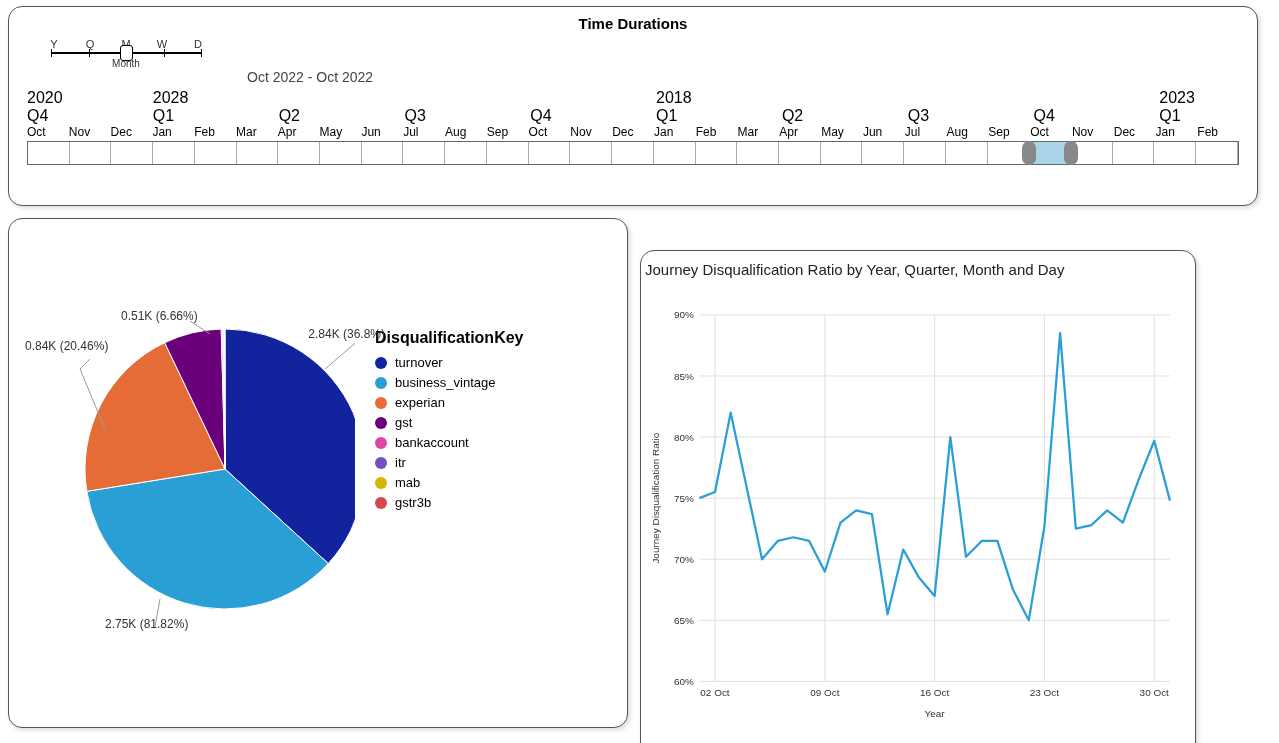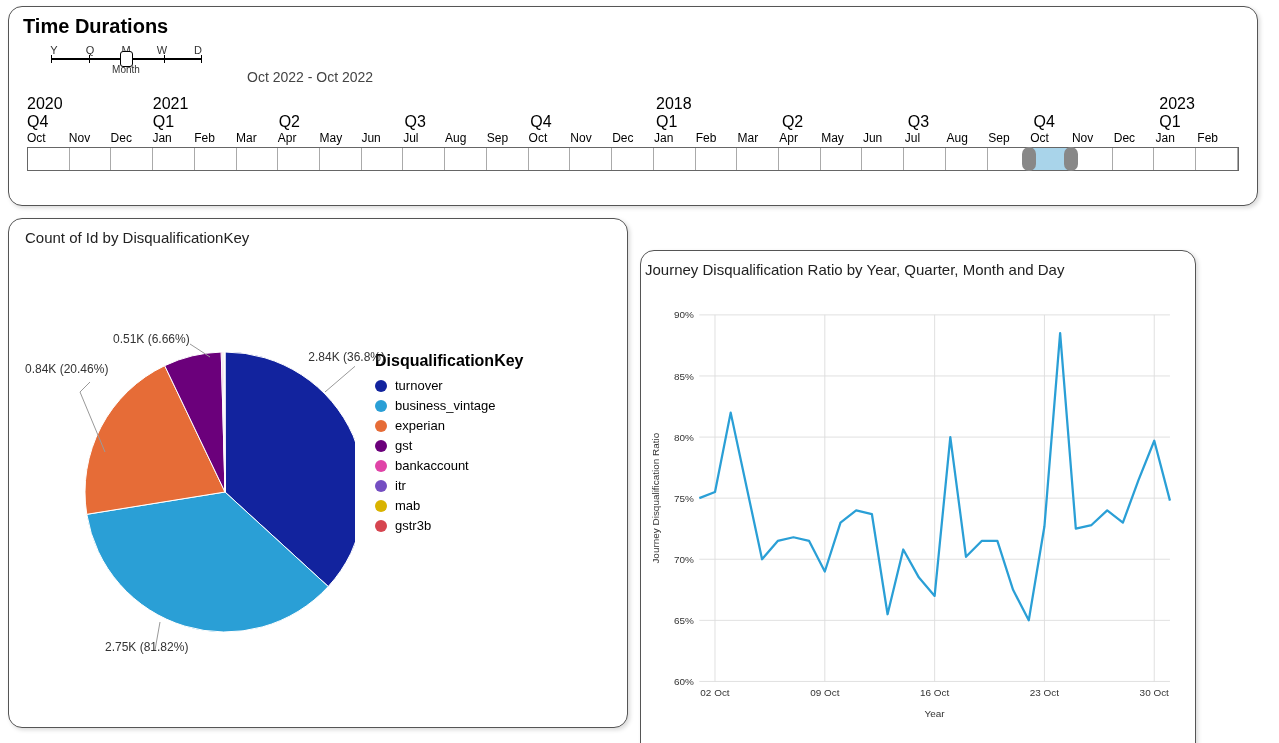--- a/index.html
+++ b/index.html
@@ -18,22 +18,23 @@
     position:relative;
   }
   
   #time-panel {
     width:1250px;
     height:200px;
     margin-bottom:12px;
     padding:8px 14px 10px 14px;
   }
   #time-title {
+    text-align:center;
     font-weight:700;
-    font-size:20px;
+    font-size:15px;
     margin-bottom:6px;
   }
   .ymwd {
     font-size:11px;
     color:#333;
     user-select:none;
     position:relative;
     width:170px;
     margin-left:18px;
   }
@@ -197,21 +198,21 @@
       </div>
     <div class="ymwd-sub">Month</div>
   </div>
 
   <div id="range-text">Oct 2022 - Oct 2022</div>
 
   <div id="timeline-yq" style="margin-top:20px;">
       <div class="tl-col" style="flex: 1 1 0px;">2020</div>
       <div class="tl-col" style="flex: 1 1 0px;"></div>
       <div class="tl-col" style="flex: 1 1 0px;"></div>
-      <div class="tl-col" style="flex: 1 1 0px;">2021</div>
+      <div class="tl-col" style="flex: 1 1 0px;">2028</div>
       <div class="tl-col" style="flex: 1 1 0px;"></div>
       <div class="tl-col" style="flex: 1 1 0px;"></div>
       <div class="tl-col" style="flex: 1 1 0px;"></div>
       <div class="tl-col" style="flex: 1 1 0px;"></div>
       <div class="tl-col" style="flex: 1 1 0px;"></div>
       <div class="tl-col" style="flex: 1 1 0px;"></div>
       <div class="tl-col" style="flex: 1 1 0px;"></div>
       <div class="tl-col" style="flex: 1 1 0px;"></div>
       <div class="tl-col" style="flex: 1 1 0px;"></div>
       <div class="tl-col" style="flex: 1 1 0px;"></div>
@@ -328,42 +329,41 @@
       <div class="slot"></div>
       <div class="sel-fill" style="left: 82.7586%; width: 3.44828%;"></div>
       <div class="sel-handle" style="left: calc(82.7586% - 7px);"></div>
       <div class="sel-handle" style="left: calc(86.2069% - 7px);"></div>
     </div>
 </div>
 
 <div class="bottom-row">
 
   <div id="pie-panel" class="panel">
-    <div class="panel-title">Count of Id by DisqualificationKey</div>
     <div id="pie-body">
       <div id="pie-svg-wrap">
         <svg id="pie-svg" width="330" height="440" viewBox="0 0 330 440">
             <path d="M 200 240 L 200 100 A 140 140 0 0 1 303.25183643014435 334.5465931369434 Z" fill="#12239e" stroke="#fff" stroke-width="1"></path>
             <path d="M 200 240 L 303.25183643014435 334.5465931369434 A 140 140 0 0 1 61.79311804072532 262.33512433578807 Z" fill="#2a9fd6" stroke="#fff" stroke-width="1"></path>
             <path d="M 200 240 L 61.79311804072532 262.33512433578807 A 140 140 0 0 1 139.67552137042588 113.66331776530598 Z" fill="#e66c37" stroke="#fff" stroke-width="1"></path>
             <path d="M 200 240 L 139.67552137042588 113.66331776530598 A 140 140 0 0 1 196.21798260194353 100.05109380777284 Z" fill="#6b007b" stroke="#fff" stroke-width="1"></path>
             <path d="M 200 240 L 196.21798260194353 100.05109380777284 A 140 140 0 0 1 197.6250698742684 100.02014535334774 Z" fill="#e044a7" stroke="#fff" stroke-width="1"></path>
             <path d="M 200 240 L 197.6250698742684 100.02014535334774 A 140 140 0 0 1 198.6805506193599 100.00621780474702 Z" fill="#744ec2" stroke="#fff" stroke-width="1"></path>
             <path d="M 200 240 L 198.6805506193599 100.00621780474702 A 140 140 0 0 1 199.560177751977 100.00069087173986 Z" fill="#d9b300" stroke="#fff" stroke-width="1"></path>
             <path d="M 200 240 L 199.560177751977 100.00069087173986 A 140 140 0 0 1 200.00000000000009 100 Z" fill="#d64550" stroke="#fff" stroke-width="1"></path>
             <line x1="300" y1="140" x2="335" y2="110" stroke="#999" stroke-width="1"></line>
             <line x1="135" y1="370" x2="130" y2="398" stroke="#999" stroke-width="1"></line>
             <line x1="80" y1="200" x2="55" y2="140" stroke="#999" stroke-width="1"></line>
             <line x1="55" y1="140" x2="65" y2="130" stroke="#999" stroke-width="1"></line>
             <line x1="185" y1="105" x2="165" y2="92" stroke="#999" stroke-width="1"></line>
           </svg>
         <div class="callout" style="right:-30px; top:98px;">2.84K (36.8%)</div>
         <div class="callout" style="left:80px; bottom:38px;">2.75K (81.82%)</div>
         <div class="callout" style="left:0px; top:110px; text-align:right; width:70px;">0.84K (20.46%)</div>
-        <div class="callout" style="left:88px; top:80px;">0.51K (6.66%)</div>
+        <div class="callout" style="left:96px; top:80px;">0.51K (6.66%)</div>
       </div>
       <div id="legend">
         <div class="leg-title">DisqualificationKey</div>
         <div id="legend-items">
             <div class="leg-item">
               <span class="leg-dot" style="background: rgb(18, 35, 158);"></span>
               <span>turnover</span>
             </div>
             <div class="leg-item">
               <span class="leg-dot" style="background: rgb(42, 159, 214);"></span>

